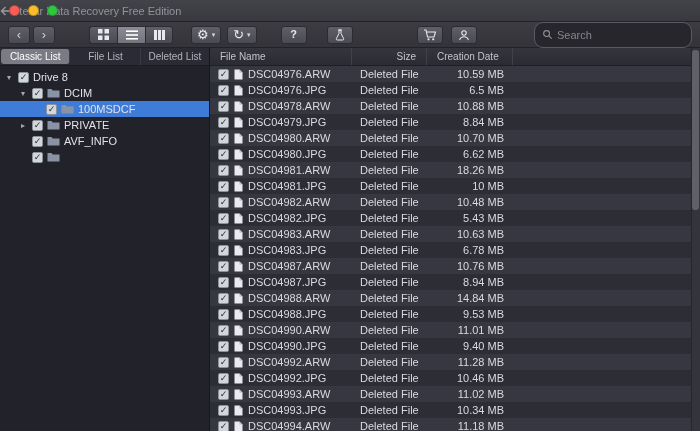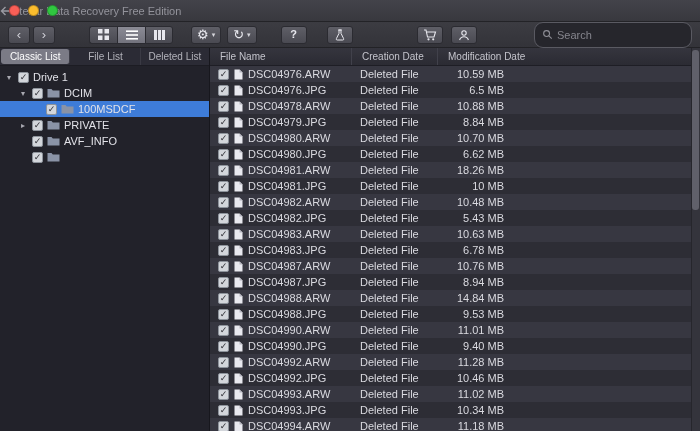--- a/index.html
+++ b/index.html
@@ -185,21 +185,21 @@
     <div class="sidebar">
       <div class="tabbar">
           <div class="tab active">Classic List</div>
           <div class="tab">File List</div>
           <div class="tab">Deleted List</div>
         </div>
       <div class="tree">
           <div class="tree-row" style="padding-left: 4px;">
             <span class="expander">▾</span>
             <span class="cb">✓</span>
-            <span>Drive 1</span>
+            <span>Drive 8</span>
           </div>
           <div class="tree-row" style="padding-left: 18px;">
             <span class="expander">▾</span>
             <span class="cb">✓</span>
             <span class="ficon">
               <svg width="13" height="10" viewBox="0 0 13 10">
                 <path d="M0.5 1 h4 l1.3 1.6 h6.7 v6.9 h-12 z" fill="#8a93a6"></path>
               </svg>
             </span>
             <span>DCIM</span>
@@ -242,22 +242,22 @@
                 <path d="M0.5 1 h4 l1.3 1.6 h6.7 v6.9 h-12 z" fill="#8a93a6"></path>
               </svg>
             </span>
           </div>
         </div>
     </div>
 
     <div class="main">
       <div class="thead">
           <div class="th col0">File Name</div>
+          <div class="th col2">Size</div>
           <div class="th col3">Creation Date</div>
-          <div class="th col4">Modification Date</div>
         </div>
       <div class="tbody">
           <div class="tr even">
             <div class="td col0">
               <span class="cb">✓</span>
               <span class="picon">
                 <svg width="9" height="11" viewBox="0 0 9 11">
                   <path d="M0.5 0.5 h5 l3 3 v7 h-8 z" fill="#e9e9ef"></path>
                   <path d="M5.5 0.5 l3 3 h-3 z" fill="#b6b6c0"></path>
                 </svg>

